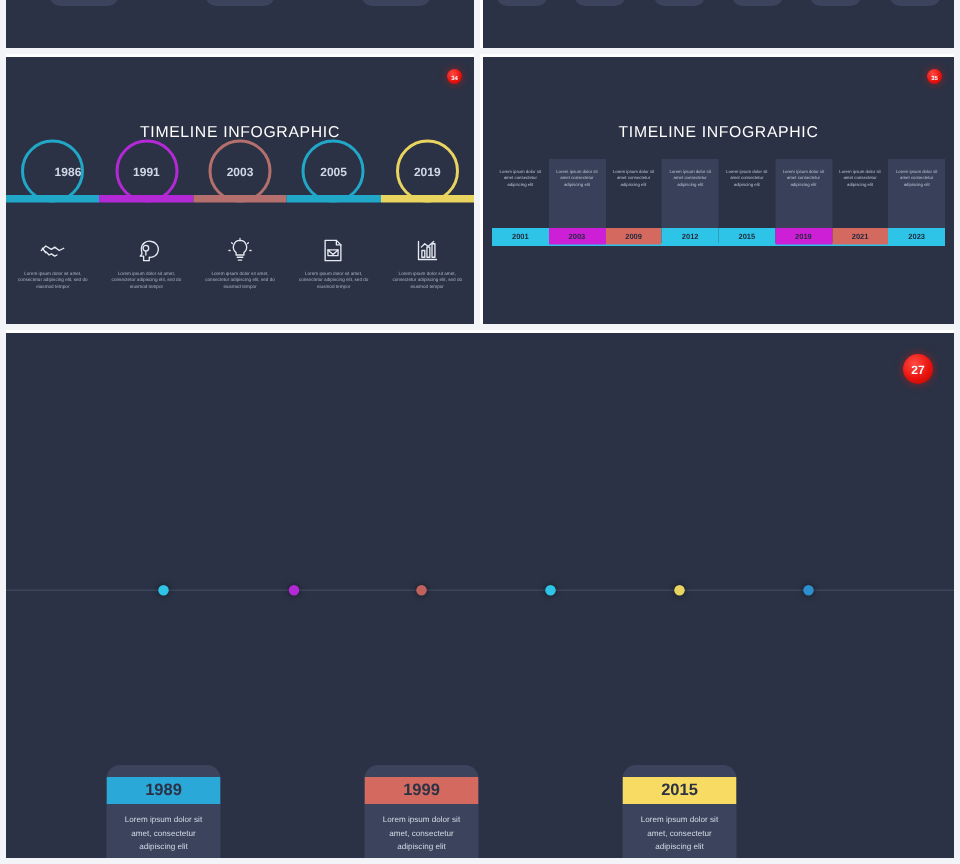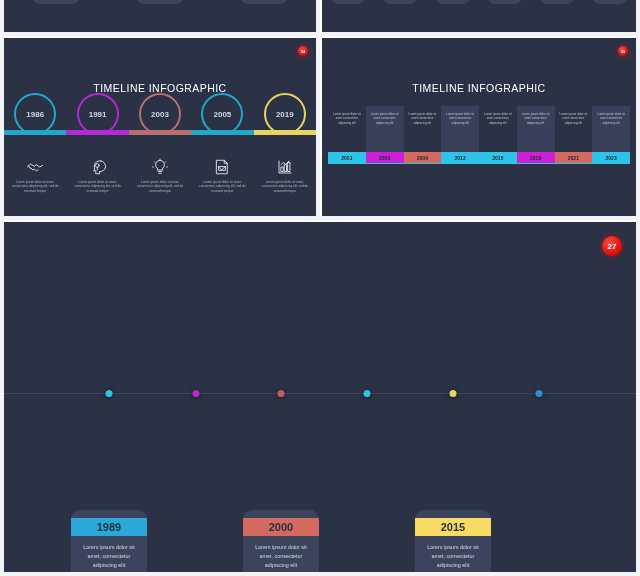--- a/index.html
+++ b/index.html
@@ -197,21 +197,21 @@
 
     <div class="ring-track" id="ring-track">
         <span style="background: rgb(33, 168, 201);"></span>
         <span style="background: rgb(180, 41, 214);"></span>
         <span style="background: rgb(181, 112, 110);"></span>
         <span style="background: rgb(33, 168, 201);"></span>
         <span style="background: rgb(232, 212, 95);"></span>
       </div>
     <div class="rings" id="rings">
         <div class="ring-cell">
-          <div class="ring" style="border-color: rgb(33, 168, 201);">
+          <div class="ring" style="border-color: rgb(33, 168, 201); justify-content: flex-end;">
             <div class="yr">1986</div>
           </div>
         </div>
         <div class="ring-cell">
           <div class="ring" style="border-color: rgb(180, 41, 214);">
             <div class="yr">1991</div>
           </div>
         </div>
         <div class="ring-cell">
           <div class="ring" style="border-color: rgb(181, 112, 110);">
@@ -339,21 +339,21 @@
       </div>
     <div id="bt-cards">
         <div class="card card-up" style="left: 67px;">
           <div class="card-inner">
             <div class="card-band" style="background: rgb(42, 168, 216);">1989</div>
             <div class="card-body">Lorem ipsum dolor sit amet, consectetur adipiscing elit</div>
           </div>
         </div>
         <div class="card card-up" style="left: 239px;">
           <div class="card-inner">
-            <div class="card-band" style="background: rgb(212, 105, 95);">2000</div>
+            <div class="card-band" style="background: rgb(212, 105, 95);">1999</div>
             <div class="card-body">Lorem ipsum dolor sit amet, consectetur adipiscing elit</div>
           </div>
         </div>
         <div class="card card-up" style="left: 411px;">
           <div class="card-inner">
             <div class="card-band" style="background: rgb(247, 219, 98);">2015</div>
             <div class="card-body">Lorem ipsum dolor sit amet, consectetur adipiscing elit</div>
           </div>
         </div>
       </div>

